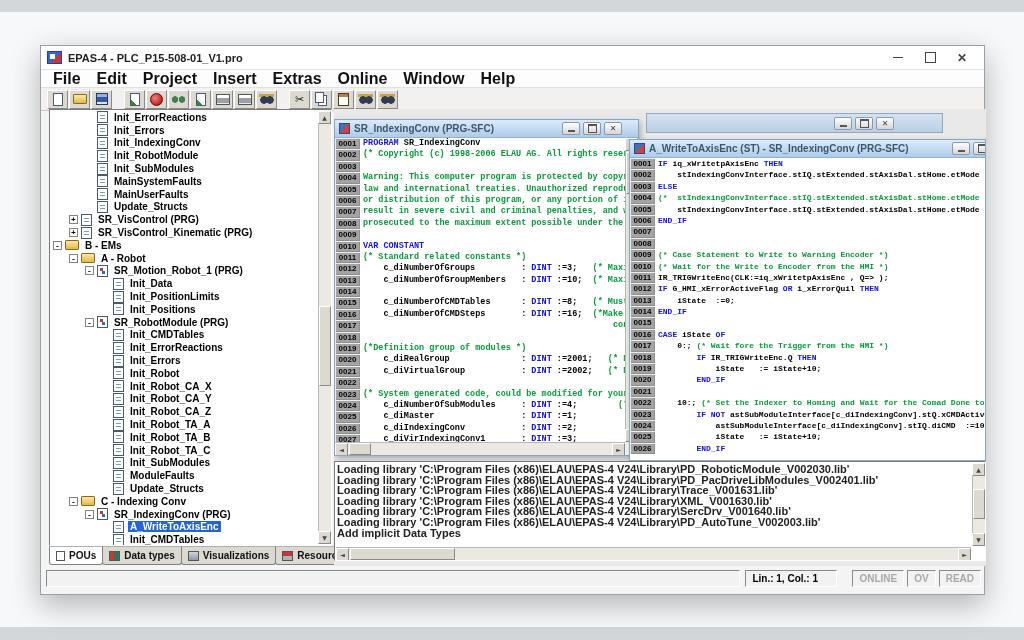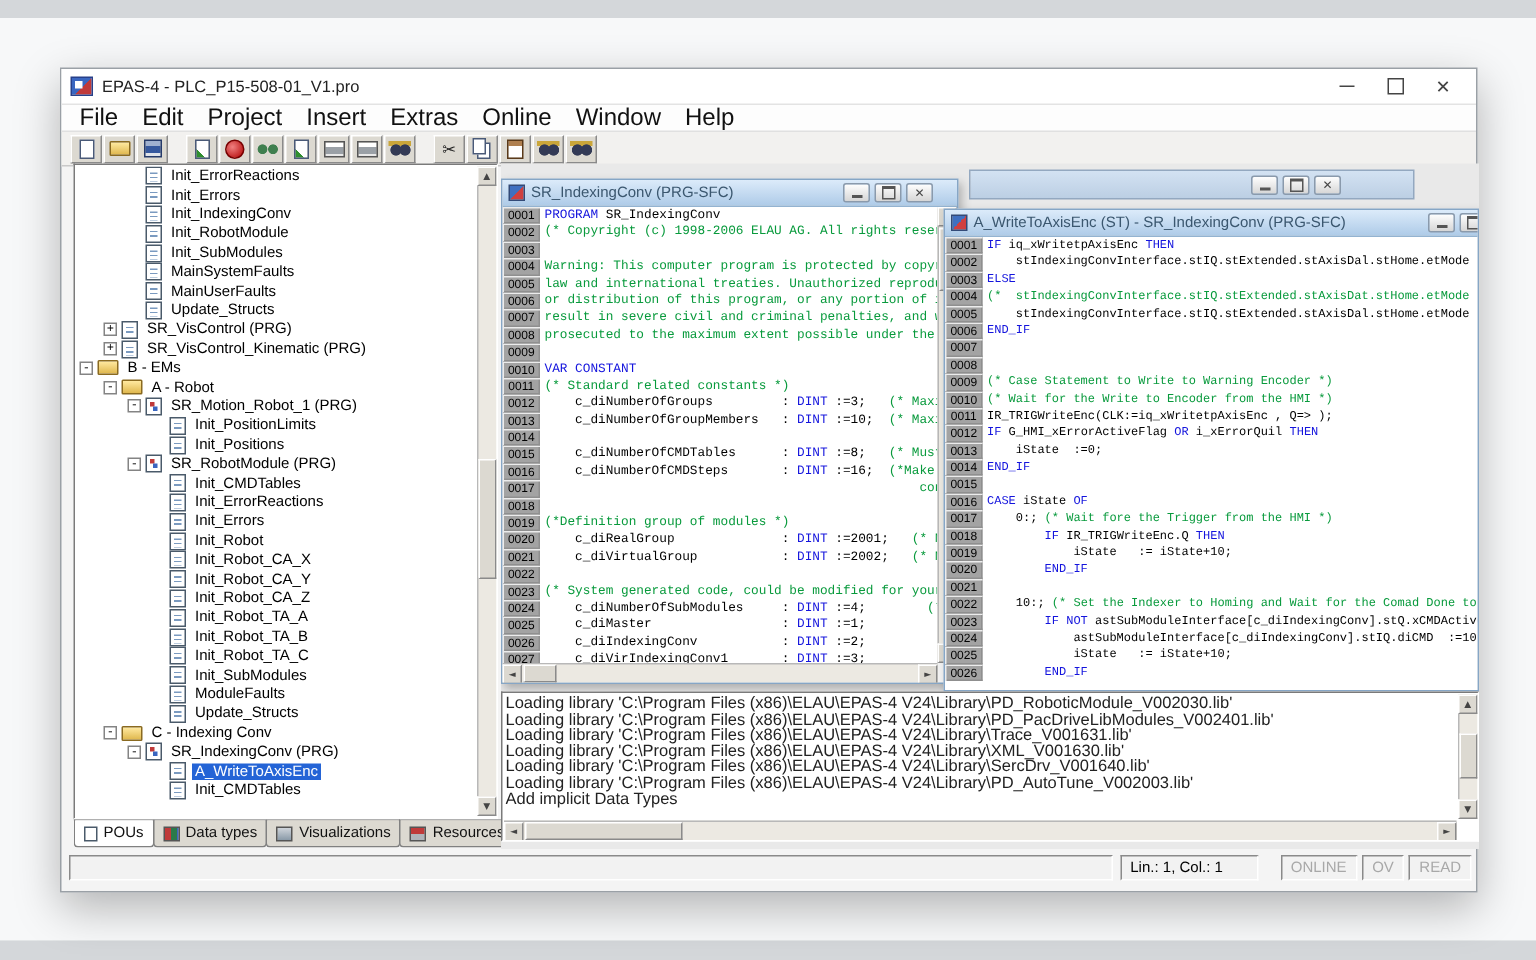--- a/index.html
+++ b/index.html
@@ -2,21 +2,21 @@
 <html><head>
 <meta charset="utf-8">
 <style>
   * { box-sizing: border-box; margin:0; padding:0; }
   html,body { width:1024px; height:640px; overflow:hidden; background:#eef0f1; font-family:"Liberation Sans",sans-serif; }
   .band-top { position:absolute; left:0; top:0; width:1024px; height:12px; background:#d4d7da; border-radius:0 0 0 0; }
   .band-bottom { position:absolute; left:0; top:627px; width:1024px; height:13px; background:#d4d7da; }
   .canvas { position:absolute; left:0; top:12px; width:1024px; height:615px; background:#f7f8f9; }
 
   
-  .app { position:absolute; left:40px; top:45px; width:945px; height:550px; background:#f4f4f4; border:1px solid #9aa0a6; box-shadow:0 10px 28px rgba(0,0,0,.28); }
+  .app { position:absolute; left:40px; top:45px; width:945px; height:550px; background:#f4f4f4; border:1px solid #9aa0a6; box-shadow:0 10px 28px rgba(0,0,0,.28);font-weight:bold; }
   .titlebar { height:24px; background:#fff; display:flex; align-items:center; padding:0 6px; border-bottom:1px solid #e3e3e3; }
   .app-icon { width:15px; height:13px; margin-right:6px; background:linear-gradient(135deg,#3a66c0 55%,#c03a3a 55%); border:1px solid #27408a; position:relative; }
   .app-icon::before { content:""; position:absolute; left:2px; top:2px; width:5px; height:5px; background:#fff; }
   .title-text { font-size:11px; color:#222; }
   .win-controls { margin-left:auto; display:flex; }
   .wc { width:32px; height:22px; display:flex; align-items:center; justify-content:center; color:#444; }
   .wc-min::before { content:""; width:10px; height:1px; background:#444; }
   .wc-max::before { content:""; width:9px; height:9px; border:1px solid #444; }
   .wc-close { font-size:12px; }
 
@@ -245,20 +245,25 @@
           <span class="tlabel">A - Robot</span>
         </div>
         <div class="trow" style="padding-left: 34px;">
           <span class="expbox">-</span>
           <span class="i-prg"></span>
           <span class="tlabel">SR_Motion_Robot_1 (PRG)</span>
         </div>
         <div class="trow" style="padding-left: 50px;">
           <span class="exspacer"></span>
           <span class="i-doc"></span>
+          <span class="tlabel">Init_Data</span>
+        </div>
+        <div class="trow" style="padding-left: 50px;">
+          <span class="exspacer"></span>
+          <span class="i-doc"></span>
           <span class="tlabel">Init_PositionLimits</span>
         </div>
         <div class="trow" style="padding-left: 50px;">
           <span class="exspacer"></span>
           <span class="i-doc"></span>
           <span class="tlabel">Init_Positions</span>
         </div>
         <div class="trow" style="padding-left: 34px;">
           <span class="expbox">-</span>
           <span class="i-prg"></span>

